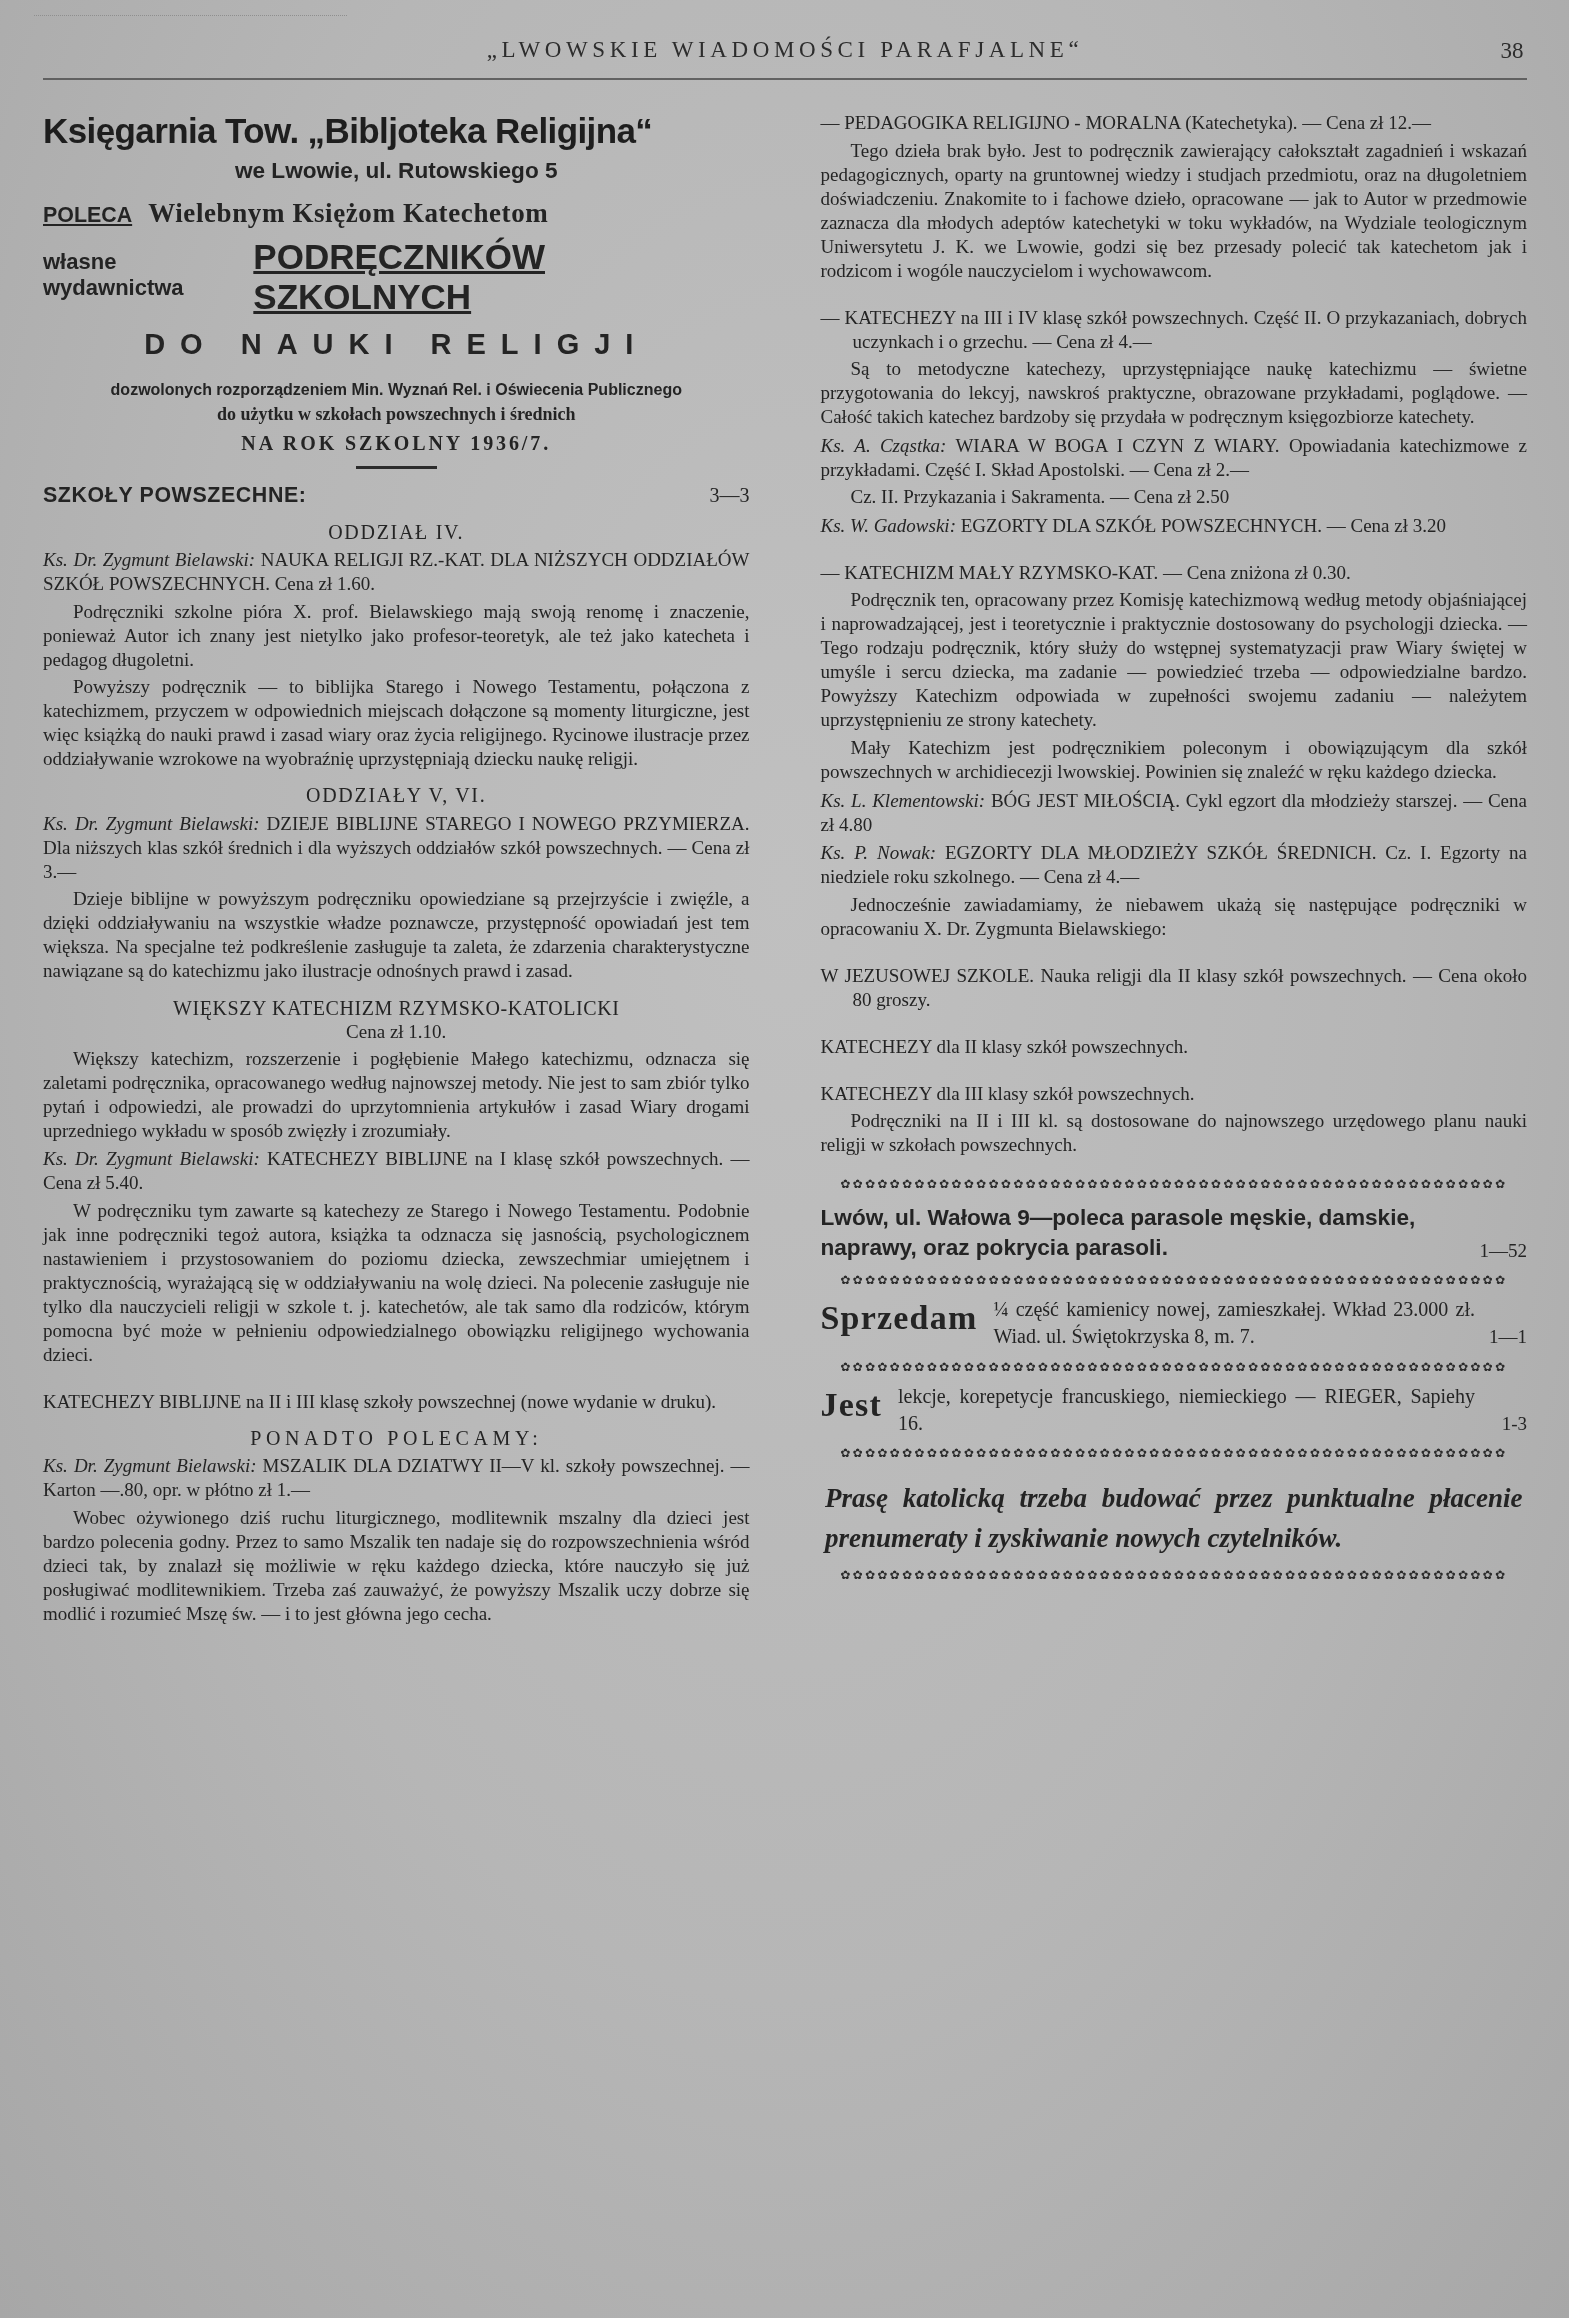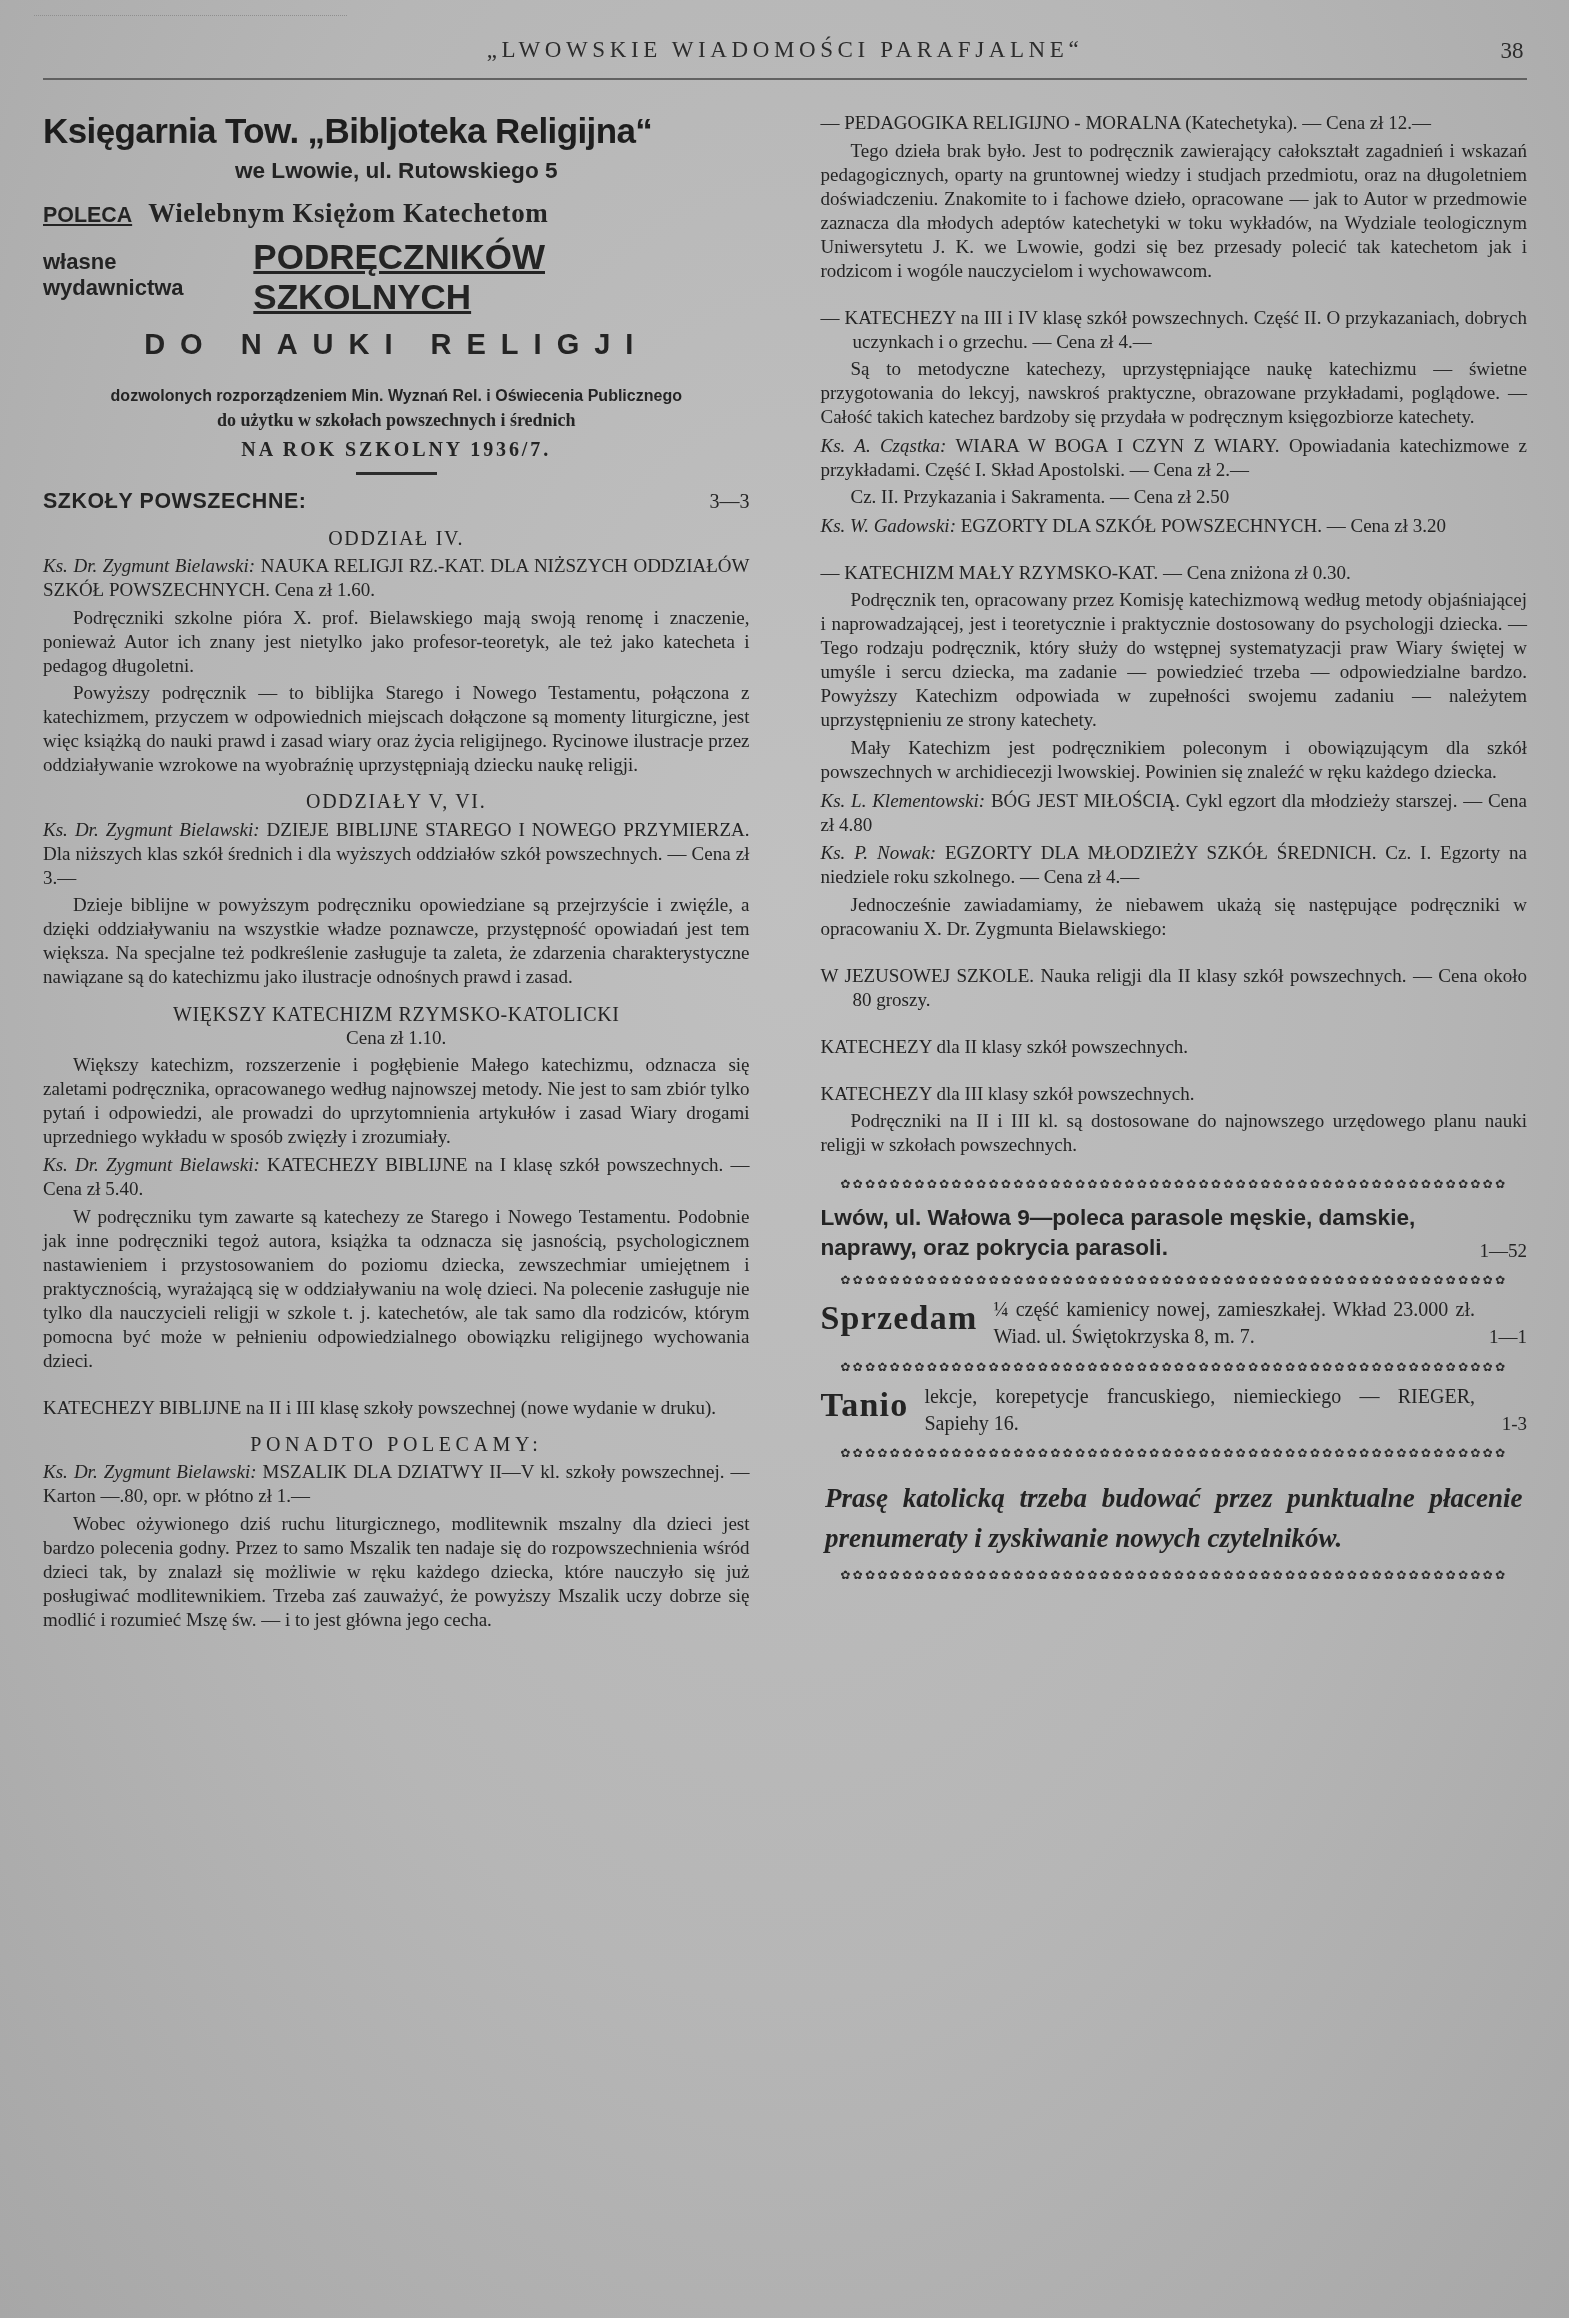--- a/index.html
+++ b/index.html
@@ -34,21 +34,21 @@
     font-size: 35px; letter-spacing: -0.6px; white-space: nowrap; color: #1e1e1e;
   }
   .addr { text-align: center; font-family: "Liberation Sans", sans-serif; font-weight: 700; font-size: 22.6px; margin-top: 7px; }
   .poleca-row { margin-top: 14px; display: flex; align-items: baseline; gap: 16px; }
   .poleca { font-family: "Liberation Sans", sans-serif; font-weight: 700; font-size: 21.4px; text-decoration: underline; }
   .poleca-rest { font-weight: 700; font-size: 27px; letter-spacing: 0.6px; }
   .own-row { margin-top: 8px; display: flex; align-items: baseline; justify-content: space-between; }
   .own-small { font-family: "Liberation Sans", sans-serif; font-weight: 700; font-size: 22px; }
   .own-big { font-family: "Liberation Sans", sans-serif; font-weight: 700; font-size: 35px; text-decoration: underline; }
   .do-nauki { margin-top: 10.4px; text-align: center; font-family: "Liberation Sans", sans-serif; font-weight: 700; font-size: 29px; letter-spacing: 15px; }
-  .permit { margin-top: 26px; text-align: center; font-family: "Liberation Sans", sans-serif; font-weight: 700; font-size: 16px; }
+  .permit { margin-top: 20px; text-align: center; font-family: "Liberation Sans", sans-serif; font-weight: 700; font-size: 16px; }
   .usage { text-align: center; font-weight: 700; font-size: 18px; margin-top: 5.8px; }
   .year { text-align: center; font-weight: 700; font-size: 20px; letter-spacing: 2.9px; margin-top: 7px; }
   .mini-div { width: 81px; margin: 10.4px auto 4.6px; border-top: 3.5px solid #2c2c2c; }
 
   
   .spread { display: flex; justify-content: space-between; align-items: baseline; margin-top: 14px; }
   .spread-label { font-family: "Liberation Sans", sans-serif; font-weight: 700; font-size: 21.4px; letter-spacing: 0.6px; }
   .spread-num { font-size: 20px; }
   .center-head { text-align: center; font-size: 20px; letter-spacing: 1.7px; margin: 12.8px 0 4.6px; }
   .sub-head { font-size: 20px; letter-spacing: 0.6px; margin-top: 14px; text-align: center; }
@@ -201,21 +201,21 @@
         <div class="orn">✿✿✿✿✿✿✿✿✿✿✿✿✿✿✿✿✿✿✿✿✿✿✿✿✿✿✿✿✿✿✿✿✿✿✿✿✿✿✿✿✿✿✿✿✿✿✿✿✿✿✿✿✿✿</div>
 
         <p class="ad-flow">
           <span class="big-lead">Sprzedam</span><span>¼ część kamienicy nowej, zamieszkałej. Wkład 23.000 zł. Wiad. ul. Świętokrzyska 8, m. 7.</span>
           <span class="ad-num">1—1</span>
         </p>
 
         <div class="orn">✿✿✿✿✿✿✿✿✿✿✿✿✿✿✿✿✿✿✿✿✿✿✿✿✿✿✿✿✿✿✿✿✿✿✿✿✿✿✿✿✿✿✿✿✿✿✿✿✿✿✿✿✿✿</div>
 
         <p class="ad-flow">
-          <span class="big-lead">Tanio</span><span>lekcje, korepetycje francuskiego, niemieckiego — RIEGER, Sapiehy 16.</span>
+          <span class="big-lead">Jest</span><span>lekcje, korepetycje francuskiego, niemieckiego — RIEGER, Sapiehy 16.</span>
           <span class="ad-num">1-3</span>
         </p>
 
         <div class="orn">✿✿✿✿✿✿✿✿✿✿✿✿✿✿✿✿✿✿✿✿✿✿✿✿✿✿✿✿✿✿✿✿✿✿✿✿✿✿✿✿✿✿✿✿✿✿✿✿✿✿✿✿✿✿</div>
 
         <p class="motto">Prasę katolicką trzeba budować przez punktualne płacenie prenumeraty i zyskiwanie nowych czytelników.</p>
 
         <div class="orn">✿✿✿✿✿✿✿✿✿✿✿✿✿✿✿✿✿✿✿✿✿✿✿✿✿✿✿✿✿✿✿✿✿✿✿✿✿✿✿✿✿✿✿✿✿✿✿✿✿✿✿✿✿✿</div>
 
       </div>

